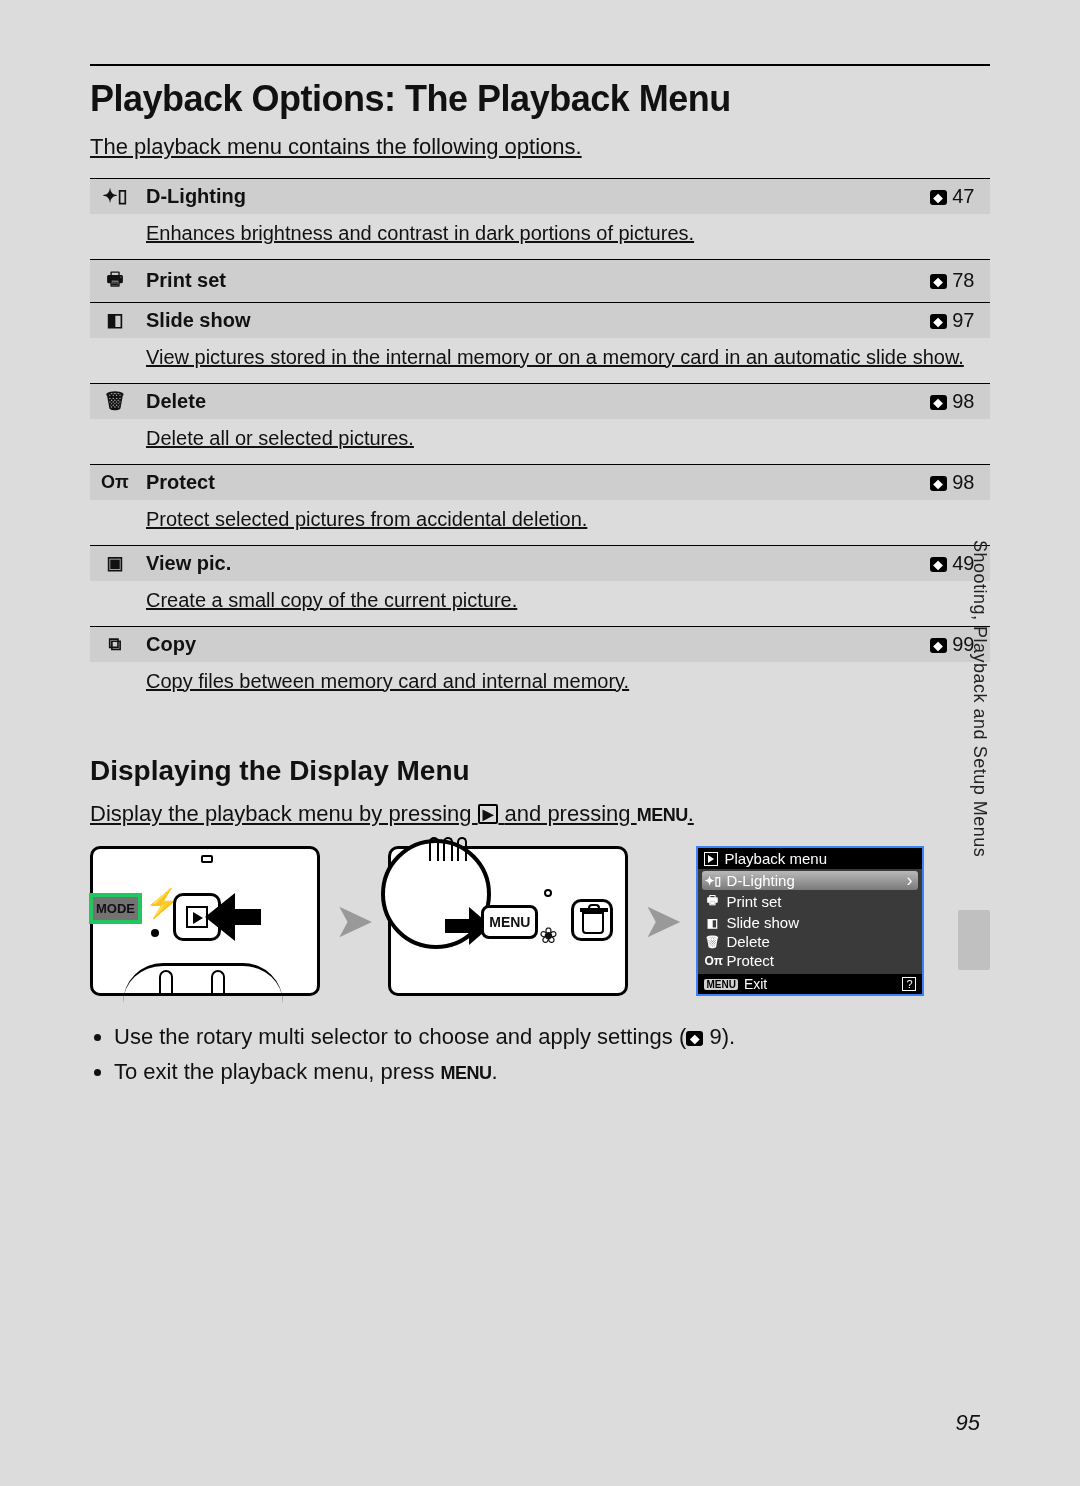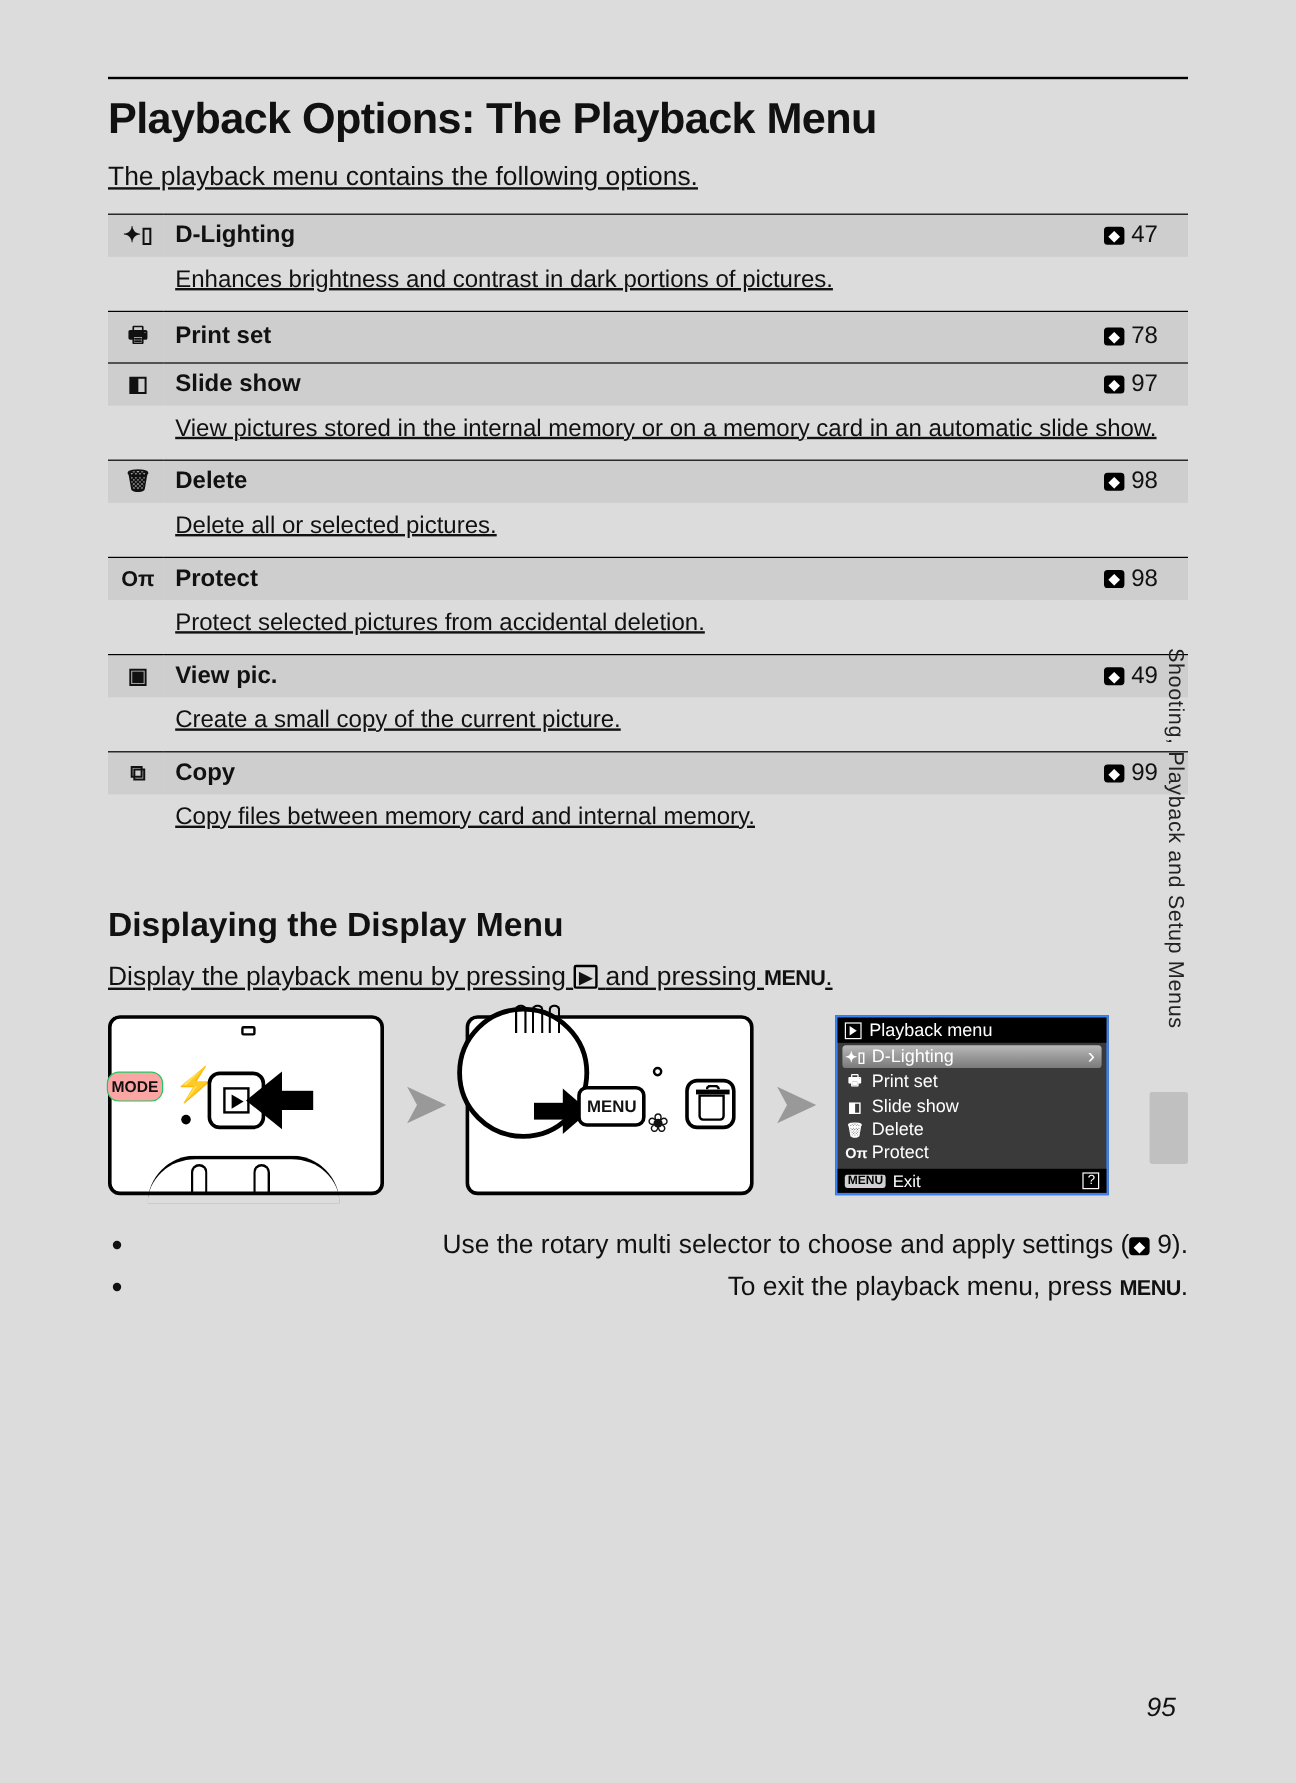--- a/index.html
+++ b/index.html
@@ -48,21 +48,21 @@
     vertical-align: middle;
   }
   .opt-head .iconcell {
     width: 46px;
     text-align: center;
     font-size: 18px;
     font-weight: 700;
   }
   .opt-head .refcell {
     width: 80px;
-    text-align: left;
+    text-align: center;
     white-space: nowrap;
     font-weight: 400;
   }
   .opt-head .refcell .refmark {
     display: inline-block;
     background:#000; color:#fff;
     font-size:13px; font-weight:700;
     border-radius:3px; padding:1px 4px;
     line-height:1; vertical-align:1px;
   }
@@ -181,21 +181,21 @@
     background:#d0d0d0; color:#000;
     font-size:10px; font-weight:900;
     padding:0 2px; border-radius:2px;
   }
   .ms-foot .help {
     position:absolute; right:6px;
     border:1px solid #fff; width:14px; height:14px;
     font-size:11px; text-align:center; line-height:13px;
   }
 
-  ul.bullets { margin: 4px 0 0 0; padding-left: 24px; font-size: 22px; line-height:1.5;text-align:right; }
+  ul.bullets { margin: 4px 0 0 0; padding-left: 24px; font-size: 22px; line-height:1.5; }
   ul.bullets li { margin: 2px 0; }
 
   .side-tab {
     position: absolute;
     right: 90px; top: 540px;
     width: 32px;
     font-size: 18px;
     line-height: 1.15;
     text-align: center;
     color: #222;
@@ -212,23 +212,23 @@
     position: absolute;
     right: 100px; bottom: 50px;
     font-style: italic;
     font-size: 22px;
     margin-top: 24px;
   }
 
   
   .diag-a .mode {
     position:absolute; left:-4px; top:44px;
-    border:1px solid #22c55e; border-radius:10px;
+    border:4px solid #22c55e; border-radius:0;
     font-weight:900; font-size:13px; padding:4px 3px;
-    background:#fca5a5;
+    background:#737373;
   }
   .diag-a .bolt {
     position:absolute; left:52px; top:38px;
     font-size:28px; font-weight:700;
   }
   .diag-a .dot {
     position:absolute; left:58px; top:80px;
     width:8px; height:8px; background:#000; border-radius:50%;
   }
   .diag-a .playbtn {

